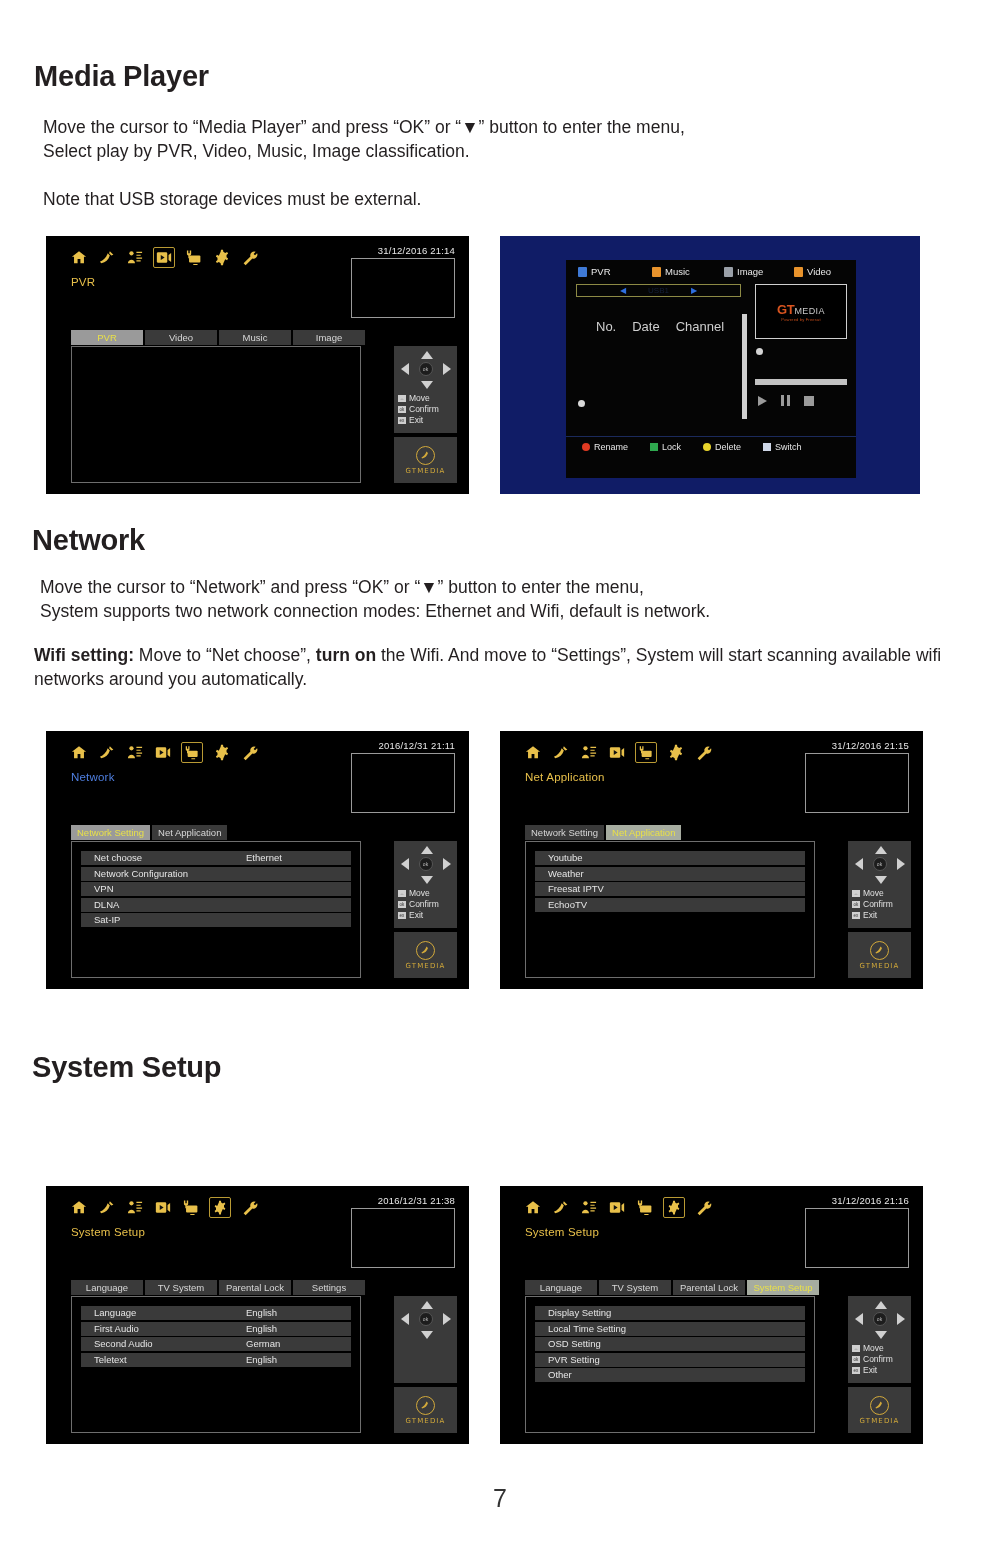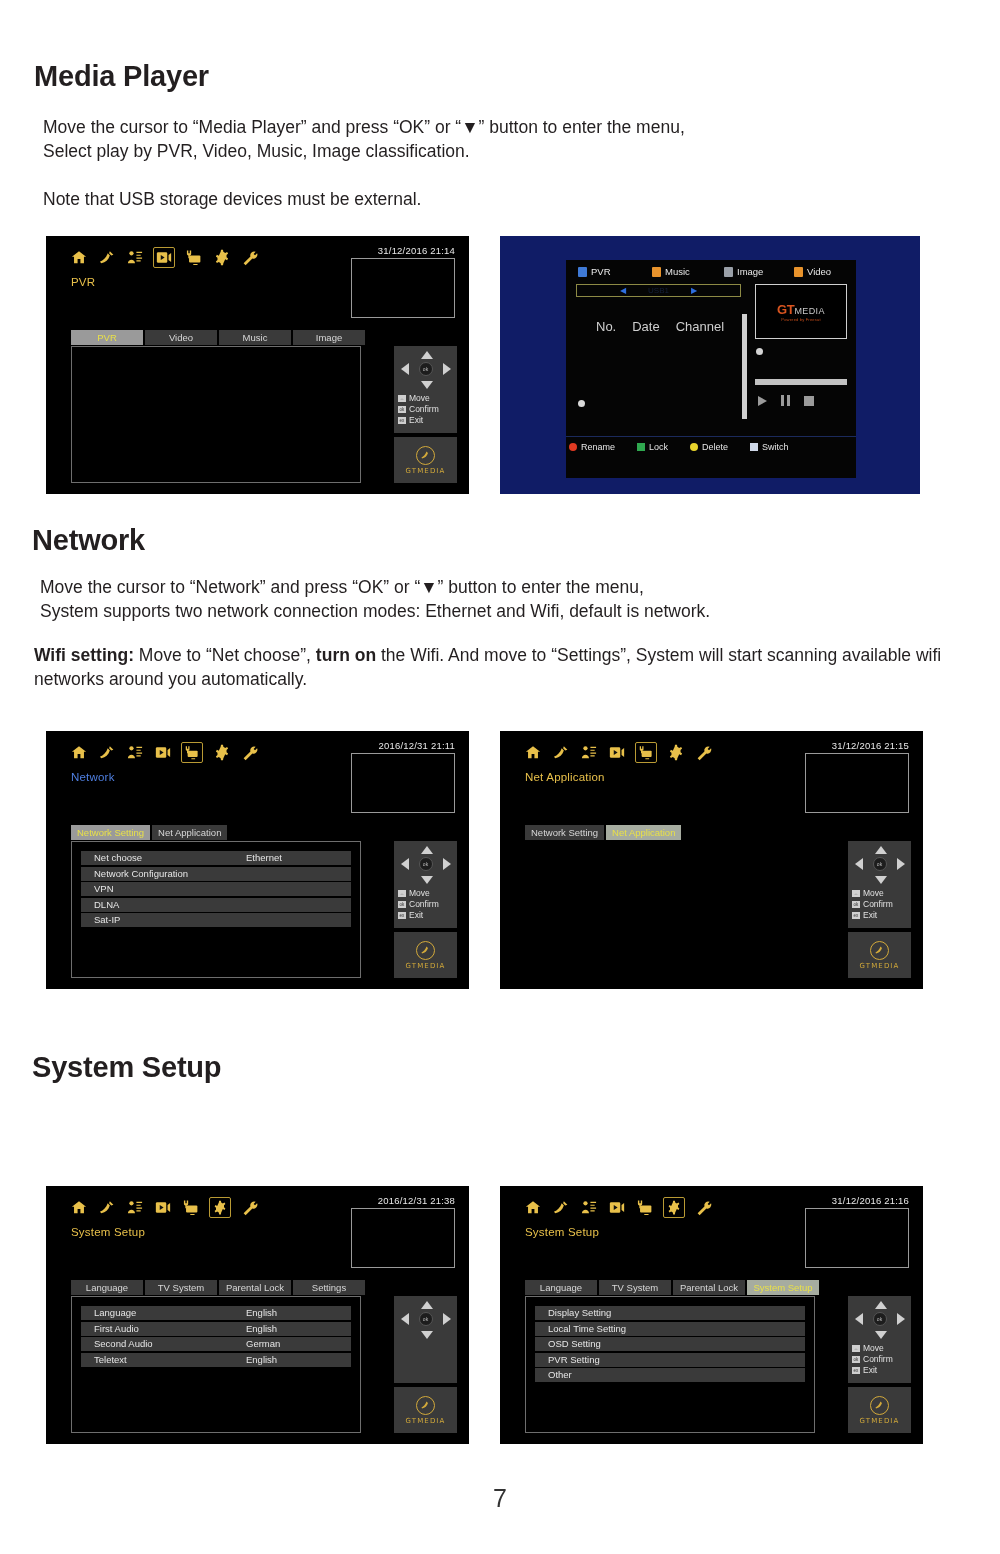--- a/index.html
+++ b/index.html
@@ -348,21 +348,21 @@
     position: absolute; left: 12px; top: 140px;
     width: 7px; height: 7px; border-radius: 50%;
     background: #d9d9d9;
   }
   .mp-colorbar {
     position: absolute;
     left: 0; bottom: 22px;
     width: 100%; height: 20px;
     border-top: 1px solid #1b2a5c;
     display: flex; align-items: center;
-    padding-left: 3px; gap: 22px;
+    padding-left: 16px; gap: 22px;
   }
   .mp-cbtn { display: flex; align-items: center; gap: 4px; font-size: 9px; color: #e5e5e5; }
   .mp-cbtn .sq { width: 8px; height: 8px; flex: 0 0 auto; }
 
   
   .pagenum {
     position: absolute;
     left: 0; right: 0;
     top: 1484px;
     text-align: center;
@@ -709,20 +709,28 @@
       </div>
       <div class="osd-title yellow">Net Application</div>
       <div class="osd-datetime">31/12/2016  21:15</div>
       <div class="osd-preview"></div>
 
       <div class="osd-tabs">
         <div class="osd-tab">Network Setting</div>
         <div class="osd-tab active">Net Application</div>
       </div>
 
+      <div class="osd-listwrap">
+        <div class="osd-list">
+          <div class="osd-item"><span>Youtube</span></div>
+          <div class="osd-item"><span>Weather</span></div>
+          <div class="osd-item"><span>Freesat IPTV</span></div>
+          <div class="osd-item"><span>EchooTV</span></div>
+        </div>
+      </div>
 
       <div class="osd-help">
         <div class="dpad">
           <span class="tri up"></span>
           <span class="tri down"></span>
           <span class="tri left"></span>
           <span class="tri right"></span>
           <span class="ok">ok</span>
         </div>
         <div class="help-lines">

